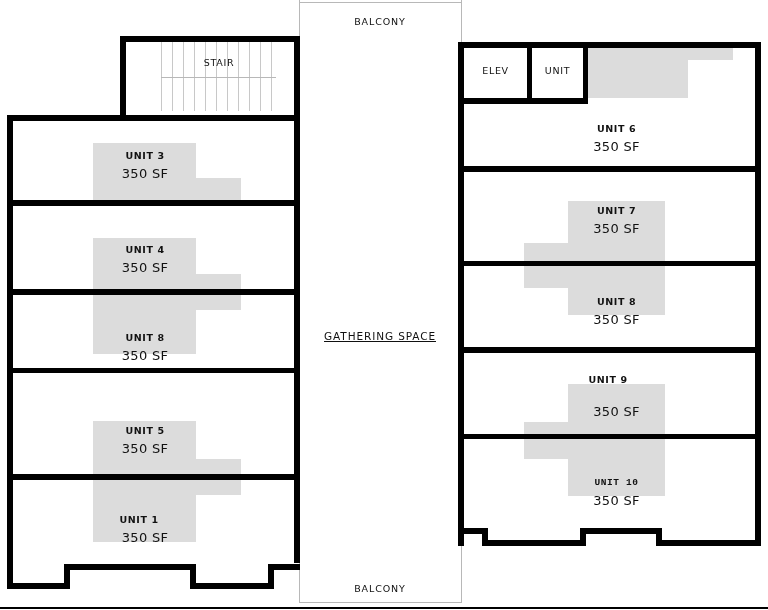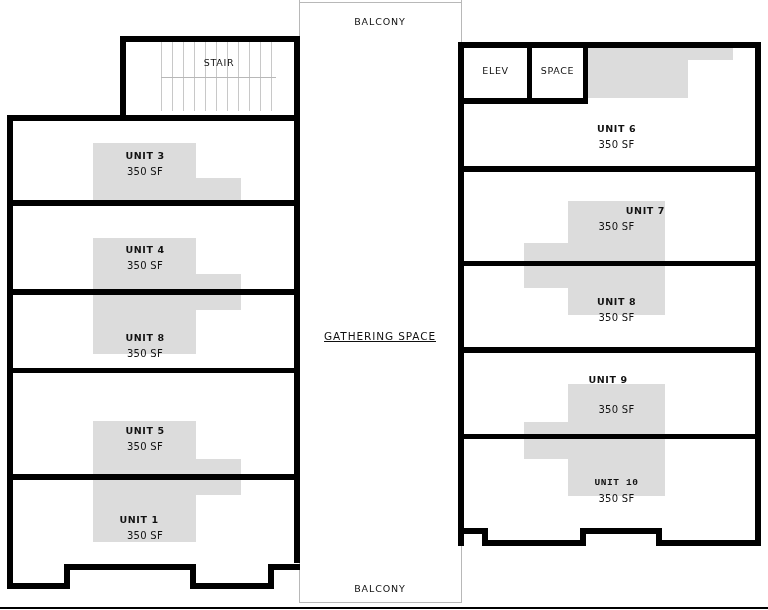--- a/index.html
+++ b/index.html
@@ -40,21 +40,21 @@
     white-space: nowrap;
     line-height: 1;
     letter-spacing: 0.4px;
   }
   .unit-name {
     font-size: 9.5px;
     font-weight: bold;
     letter-spacing: 0.6px;
   }
   .unit-area {
-    font-size: 10px;
+    font-size: 13px;
     font-weight: normal;
     letter-spacing: 0.3px;
   }
   .room-name {
     font-size: 9.5px;
     font-weight: normal;
     letter-spacing: 0.7px;
   }
   .zone-name {
     font-size: 10.5px;
@@ -174,39 +174,39 @@
 
   <div class="wall" style="left:458px; top:42px; width:6px; height:504px;"></div>
   <div class="wall" style="left:755px; top:42px; width:6px; height:504px;"></div>
   <div class="wall" style="left:458px; top:42px; width:303px; height:6px;"></div>
 
   <div class="wall" style="left:458px; top:98px; width:130px; height:6px;"></div>
   <div class="wall" style="left:527px; top:42px; width:5px; height:62px;"></div>
   <div class="wall" style="left:583px; top:42px; width:5px; height:62px;"></div>
 
   <div class="label room-name" style="left:464px; top:66px; width:63px;">ELEV</div>
-  <div class="label room-name" style="left:532px; top:66px; width:51px;">SPACE</div>
+  <div class="label room-name" style="left:532px; top:66px; width:51px;">UNIT</div>
 
   <div class="wall" style="left:458px; top:166px; width:303px; height:6px;"></div>
   <div class="wall" style="left:458px; top:261px; width:303px; height:5px;"></div>
   <div class="wall" style="left:458px; top:347px; width:303px; height:6px;"></div>
   <div class="wall" style="left:458px; top:434px; width:303px; height:5px;"></div>
 
   <div class="wall" style="left:458px; top:528px; width:30px; height:6px;"></div>
   <div class="wall" style="left:482px; top:528px; width:6px; height:18px;"></div>
   <div class="wall" style="left:482px; top:540px; width:104px; height:6px;"></div>
   <div class="wall" style="left:580px; top:528px; width:6px; height:18px;"></div>
   <div class="wall" style="left:580px; top:528px; width:82px; height:6px;"></div>
   <div class="wall" style="left:656px; top:528px; width:6px; height:18px;"></div>
   <div class="wall" style="left:656px; top:540px; width:105px; height:6px;"></div>
 
   <div class="label unit-name" style="left:568px; top:124px; width:97px;">UNIT 6</div>
   <div class="label unit-area" style="left:568px; top:140px; width:97px;">350 SF</div>
 
-  <div class="label unit-name" style="left:568px; top:206px; width:97px;text-align:right;">UNIT 7</div>
+  <div class="label unit-name" style="left:568px; top:206px; width:97px;">UNIT 7</div>
   <div class="label unit-area" style="left:568px; top:222px; width:97px;">350 SF</div>
 
   <div class="label unit-name" style="left:568px; top:297px; width:97px;">UNIT 8</div>
   <div class="label unit-area" style="left:568px; top:313px; width:97px;">350 SF</div>
 
   <div class="label unit-name" style="left:568px; top:375px; width:80px;text-align:center;">UNIT 9</div>
   <div class="label unit-area" style="left:568px; top:405px; width:97px;">350 SF</div>
 
   <div class="label unit-name" style="left:568px; top:478px; width:97px;font-family:Liberation Mono, monospace;">UNIT 10</div>
   <div class="label unit-area" style="left:568px; top:494px; width:97px;">350 SF</div>

